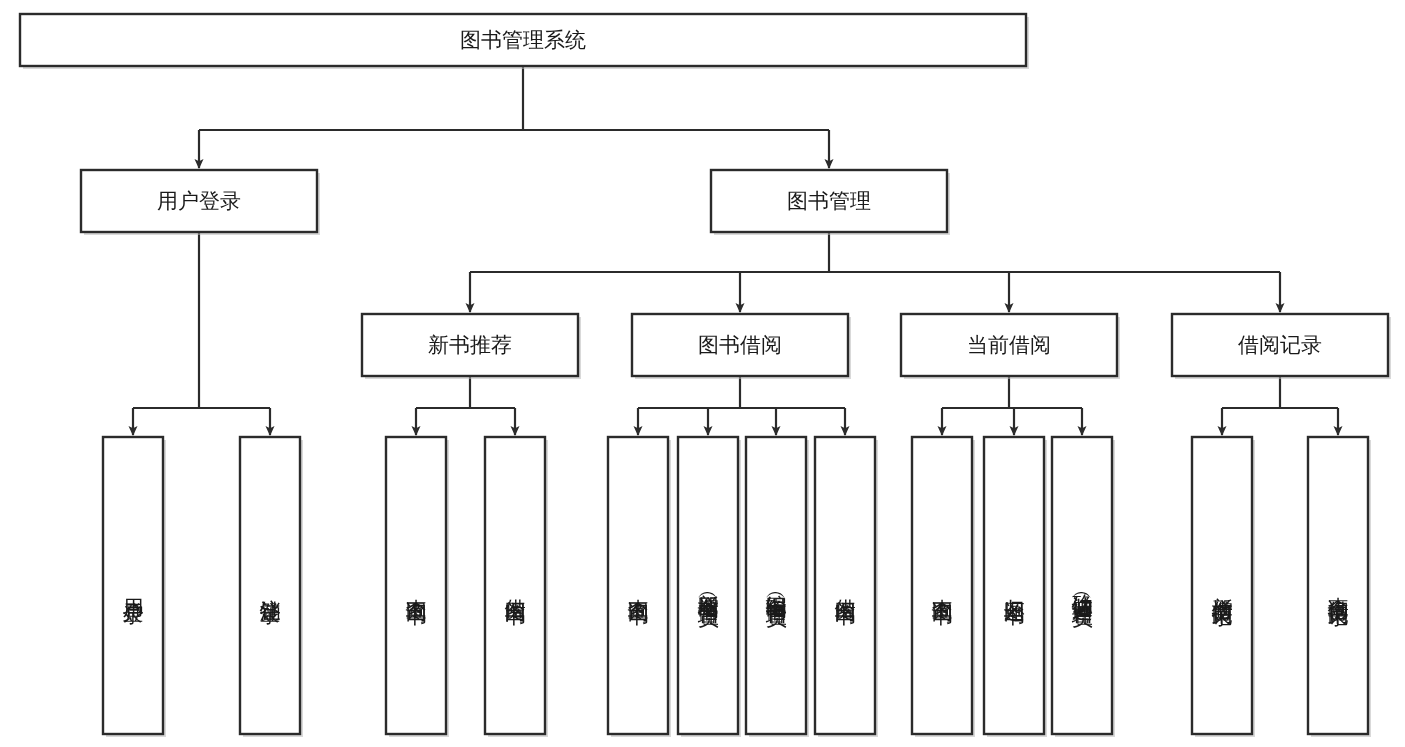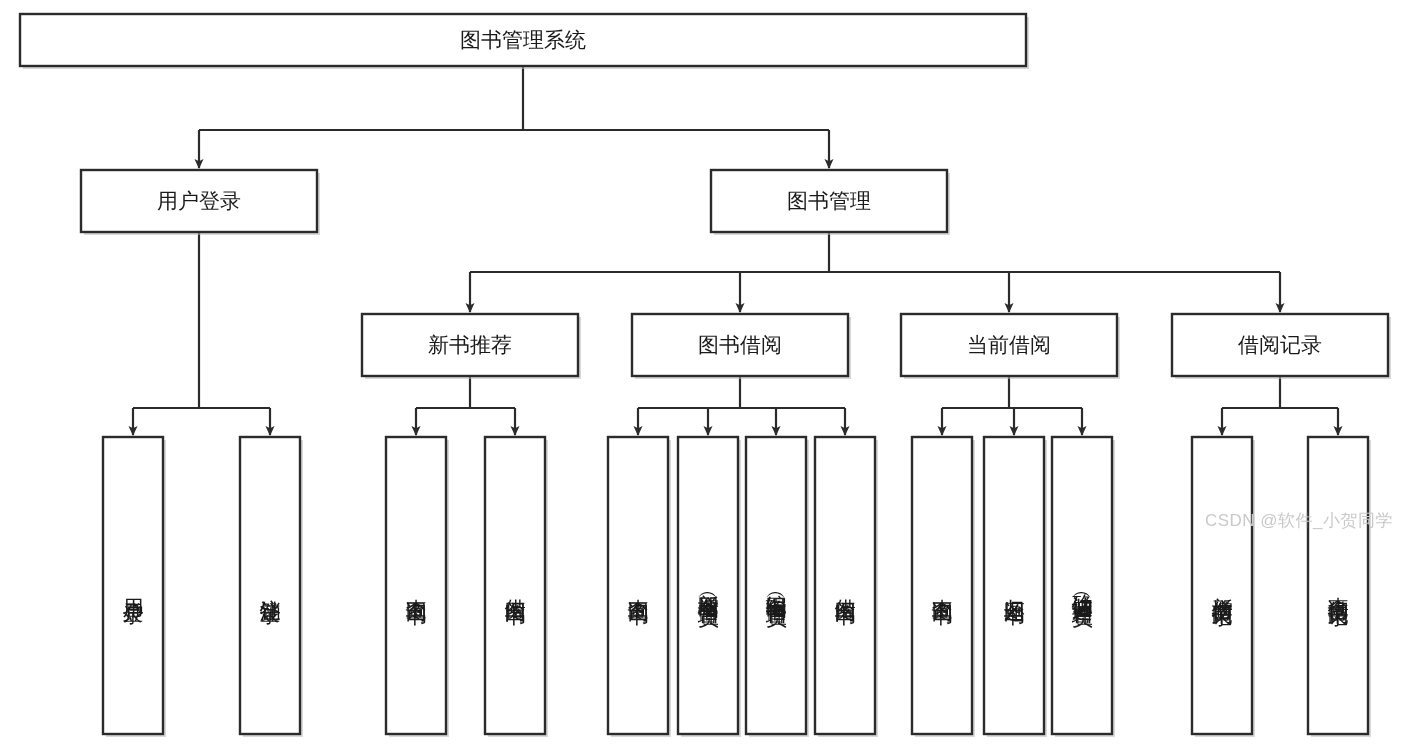--- a/index.html
+++ b/index.html
@@ -190,14 +190,13 @@
       <div class="node-label-v" style="left: 678px; top: 437px; width: 60px; height: 297px;">新增图书（管理员）</div>
       <div class="node-label-v" style="left: 746px; top: 437px; width: 60px; height: 297px;">编辑图书（管理员）</div>
       <div class="node-label-v" style="left: 815px; top: 437px; width: 60px; height: 297px;">借阅图书</div>
       <div class="node-label-v" style="left: 912px; top: 437px; width: 60px; height: 297px;">查询图书</div>
       <div class="node-label-v" style="left: 984px; top: 437px; width: 60px; height: 297px;">归还图书</div>
       <div class="node-label-v" style="left: 1052px; top: 437px; width: 60px; height: 297px;">确认归还（管理员）</div>
       <div class="node-label-v" style="left: 1192px; top: 437px; width: 60px; height: 297px;">新增借阅记录</div>
       <div class="node-label-v" style="left: 1308px; top: 437px; width: 60px; height: 297px;">查询借阅记录</div>
     </div>
 
-  <div class="watermark">CSDN @软件_小贺同学</div>
 </div>
 
 </body></html>

